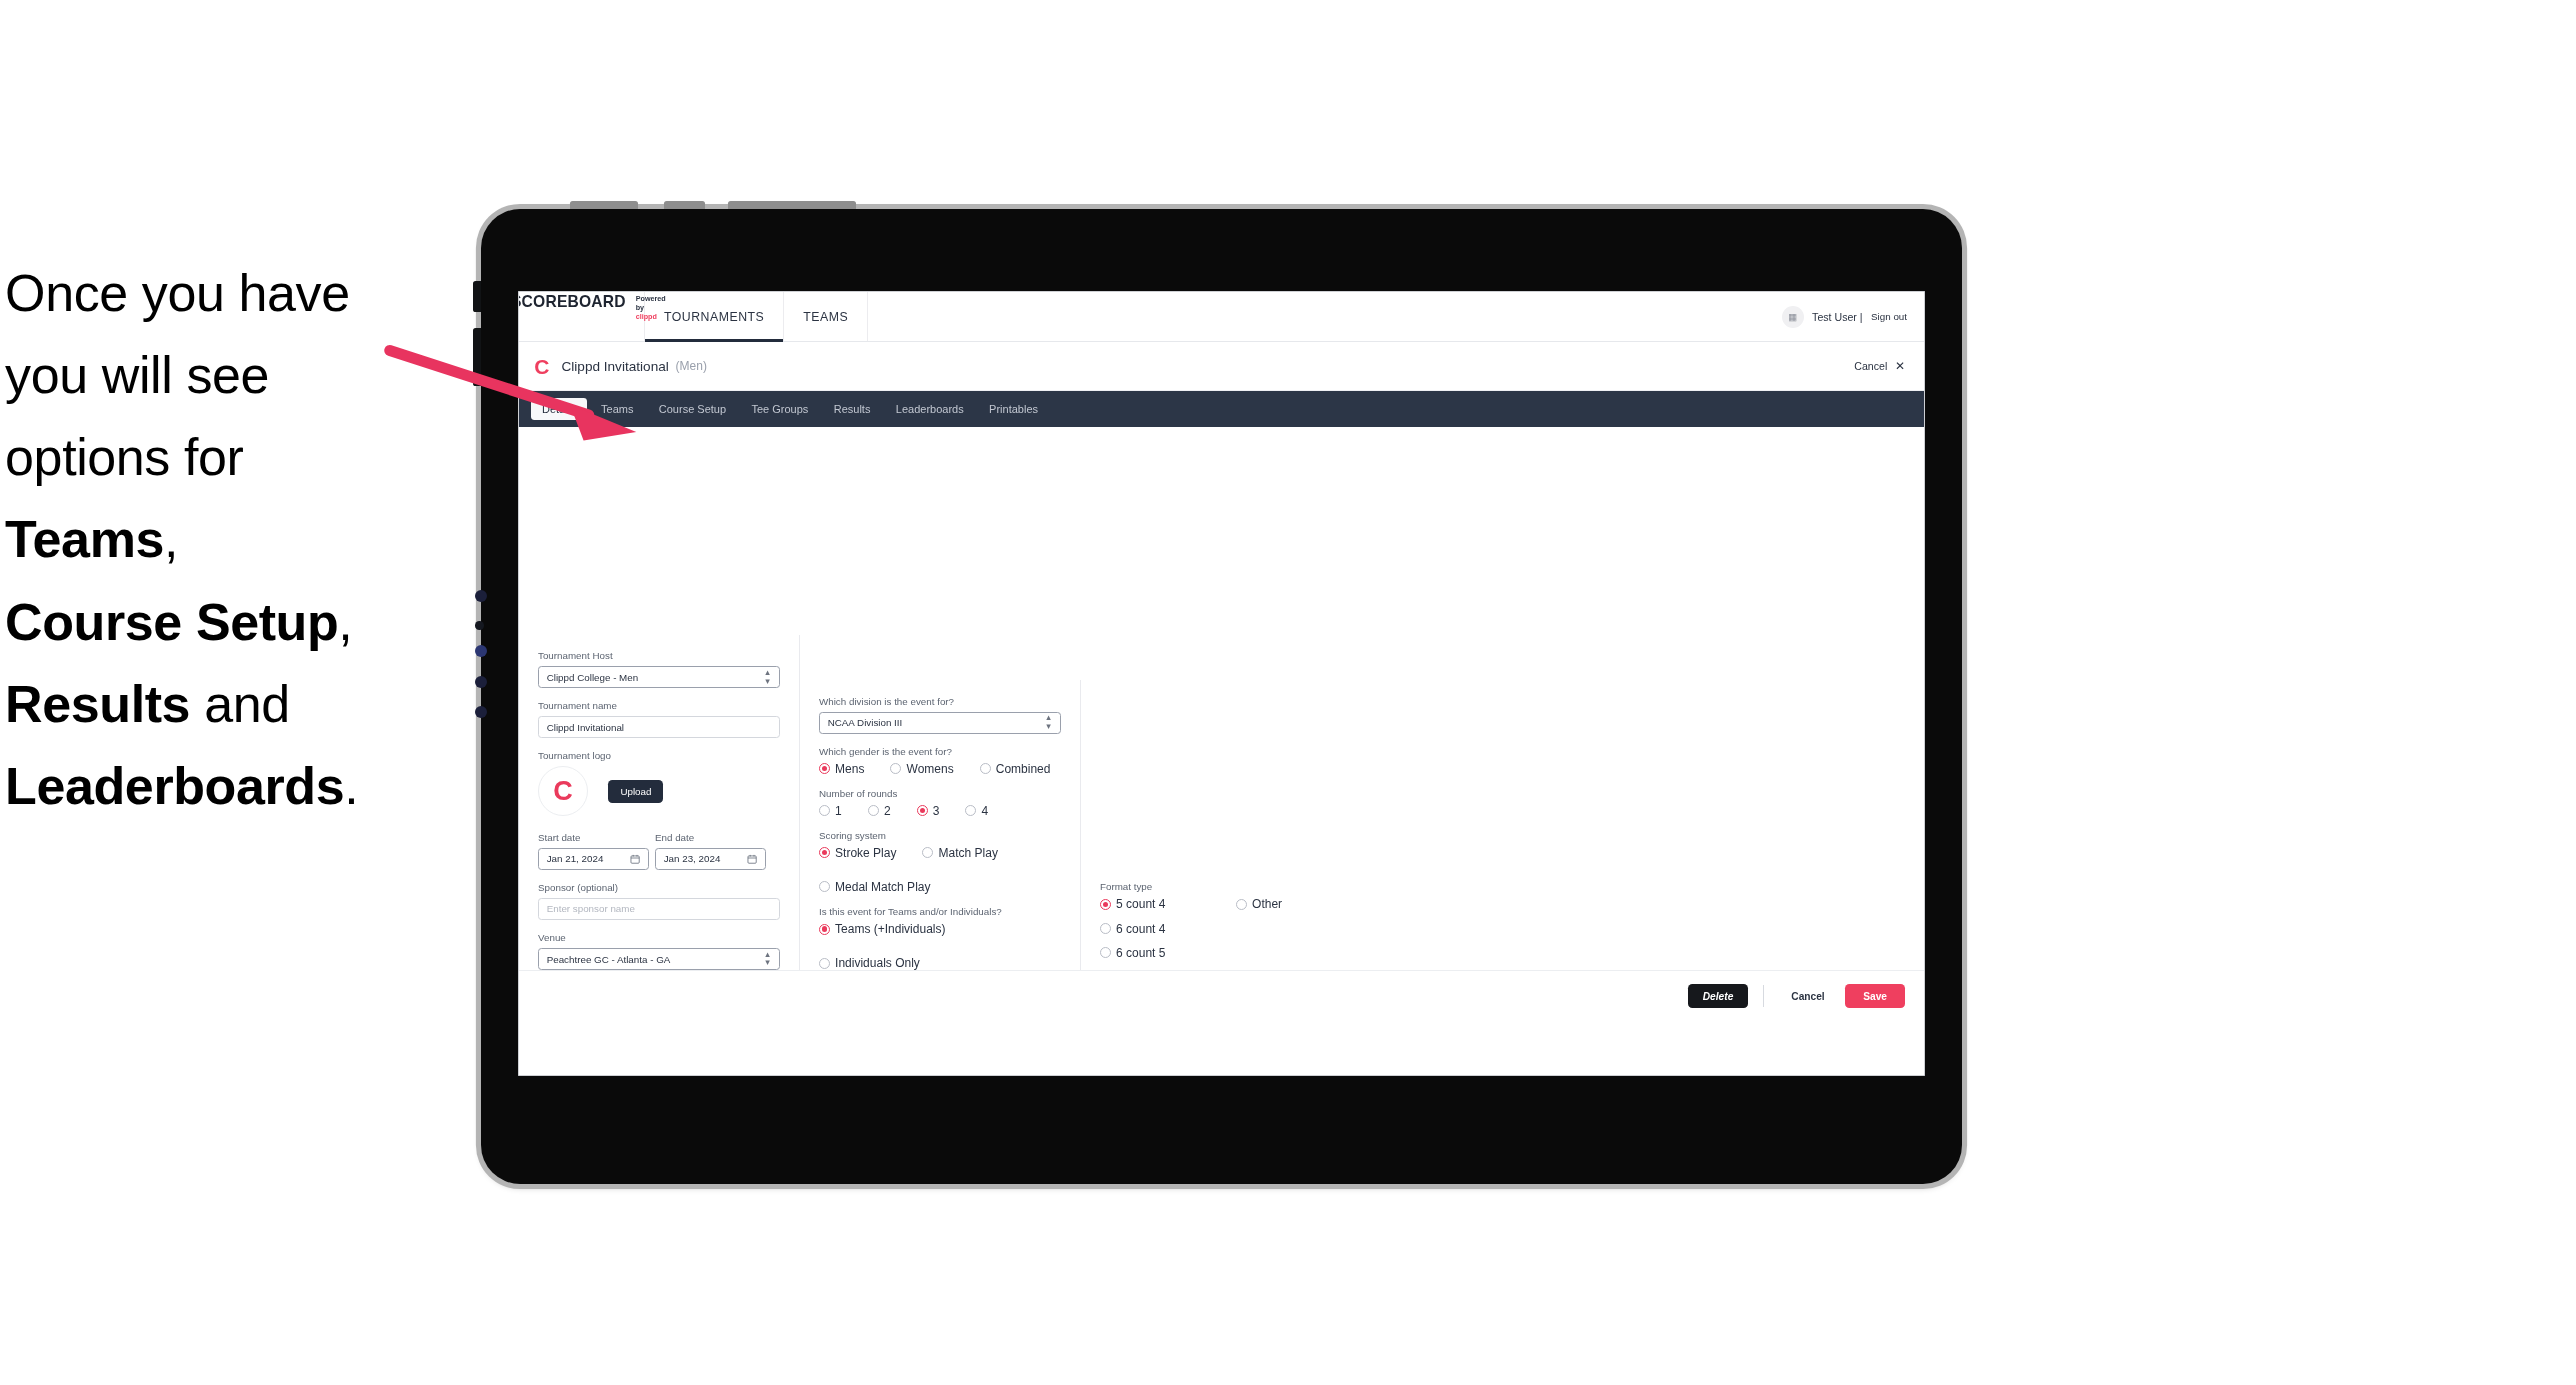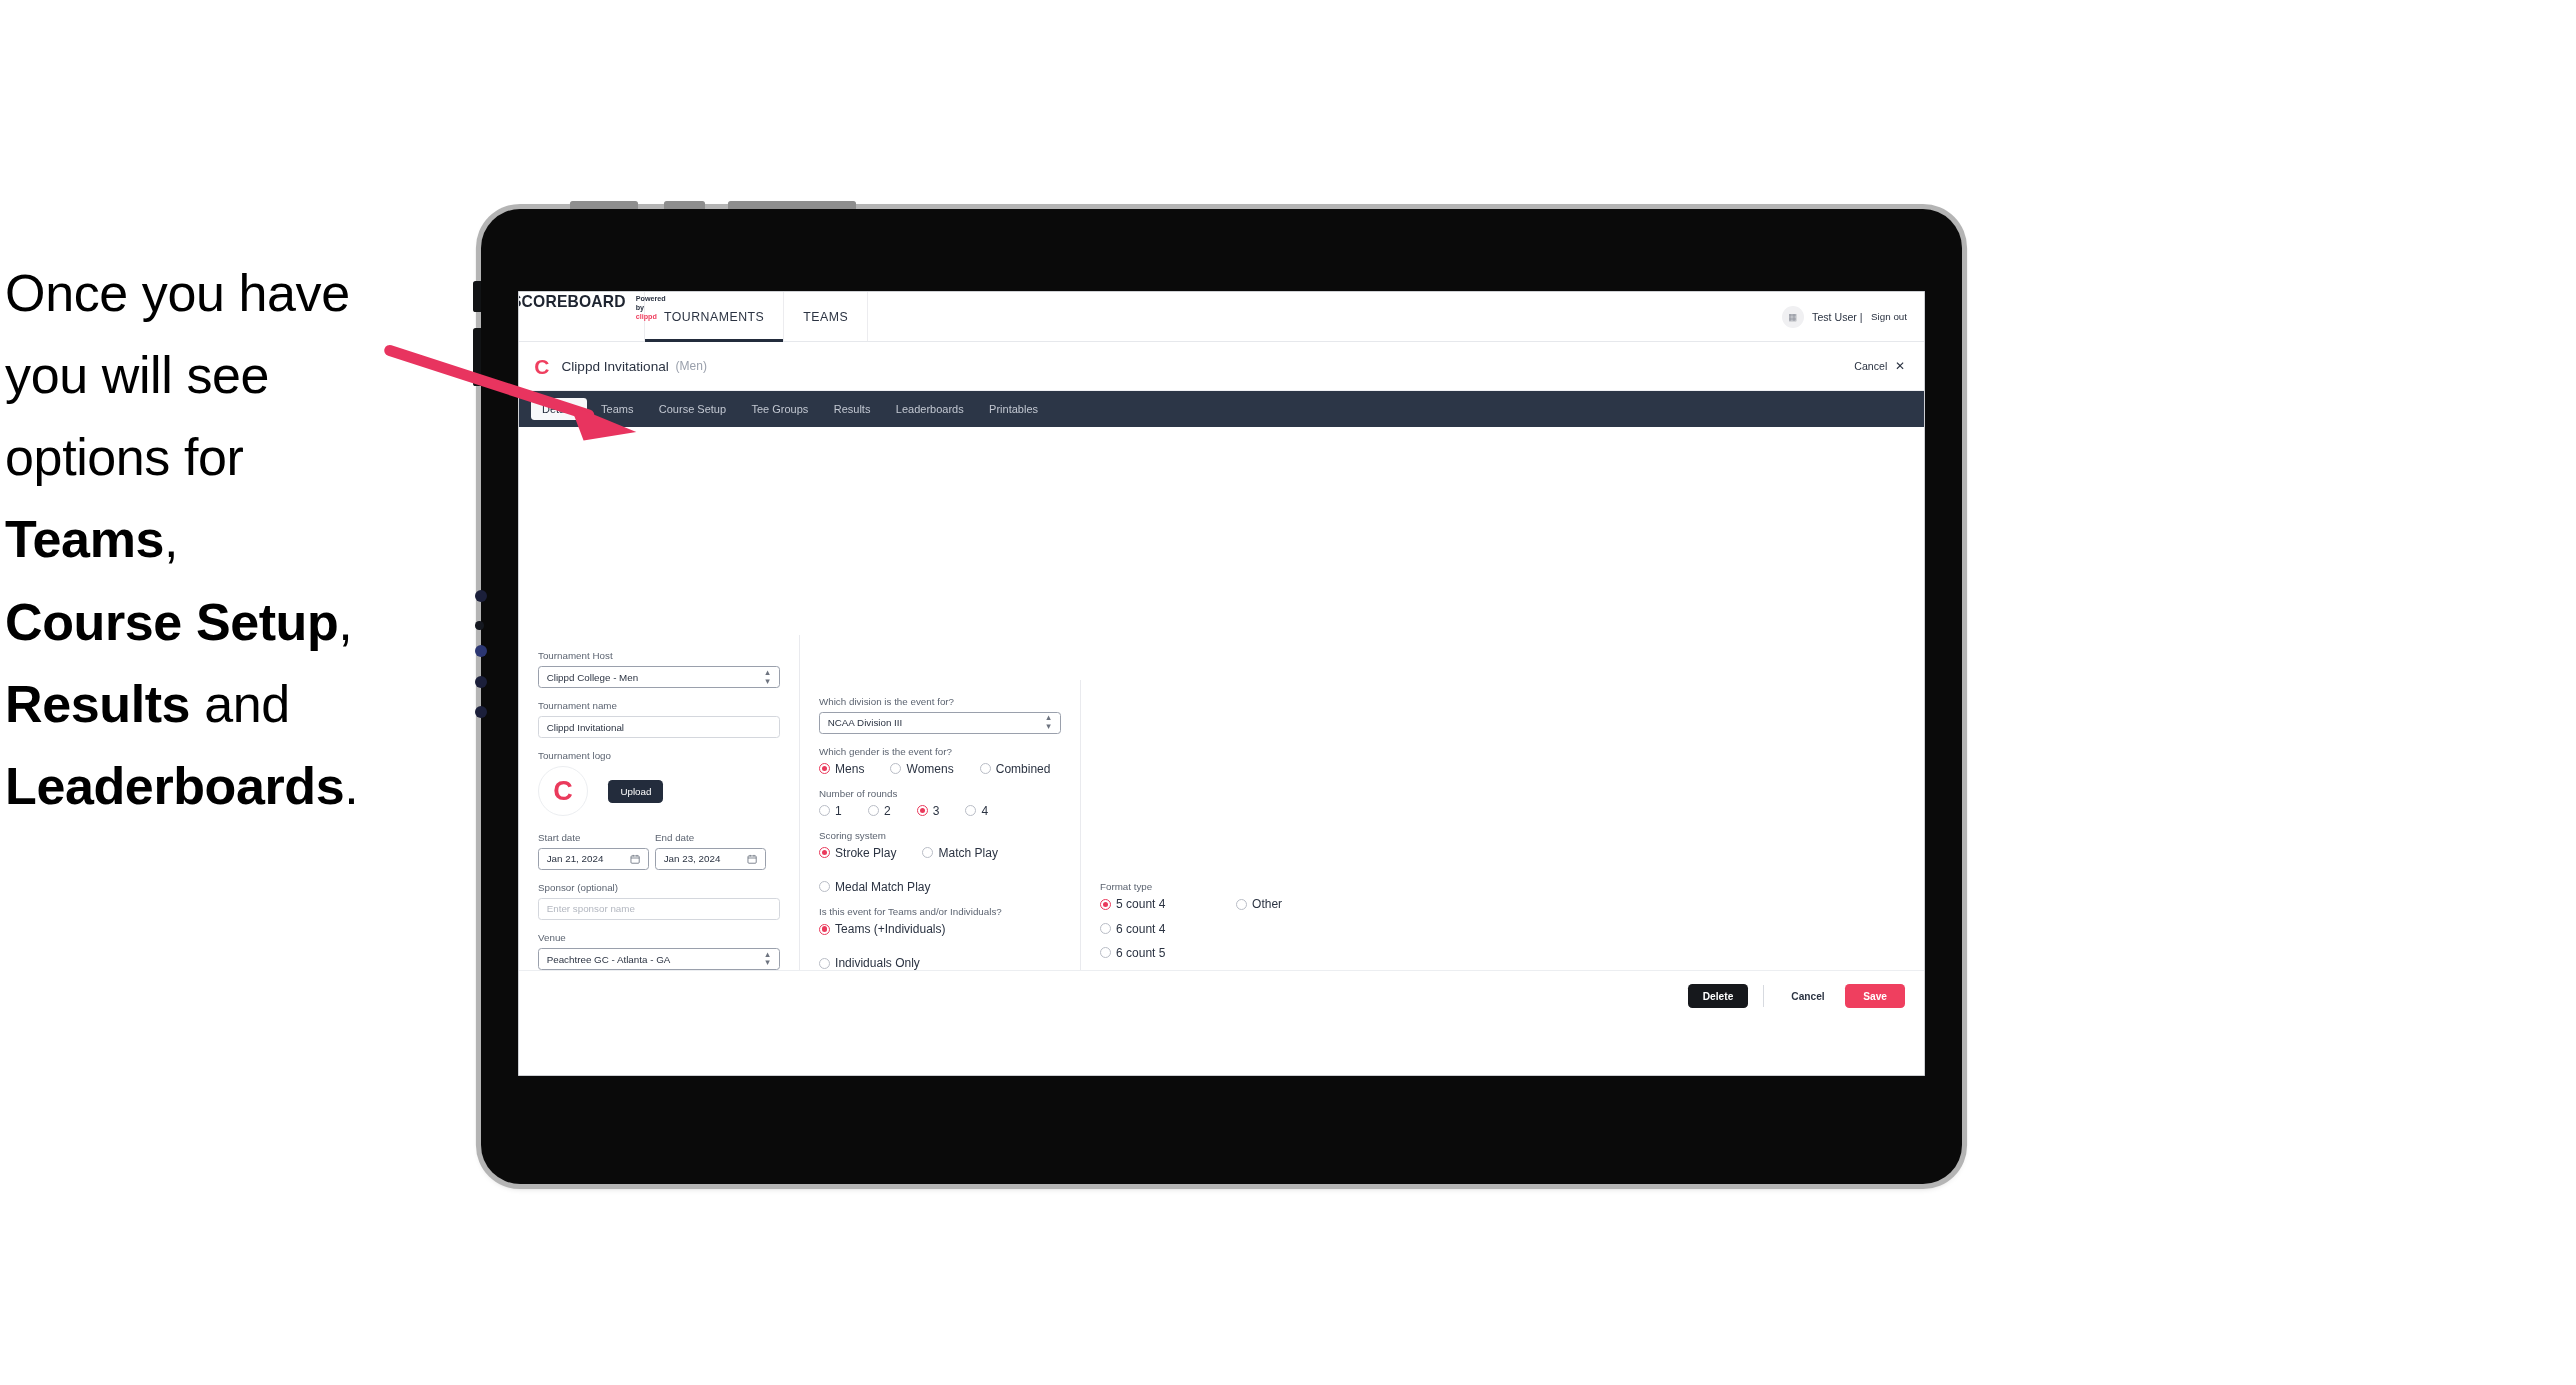--- a/index.html
+++ b/index.html
@@ -274,21 +274,21 @@
     background:#ffffff;
     border-top:0.9px solid #eceef1;
     display:flex;align-items:center;justify-content:flex-end;
     padding-right:19px;
     gap:0;
     box-sizing:border-box;
   }
   #delete-btn{
     background:#16181c;color:#ffffff;
     font-size:10.2px;font-weight:bold;
-    padding:6.8px 14.5px;border-radius:4.3px;cursor:pointer;
+    padding:6.8px 14.5px;border-radius:4.3px;cursor:pointer;font-style:italic;
   }
   #foot-div{width:0.9px;height:22px;background:#d7dae0;margin:0 15.3px;}
   #cancel-btn{
     font-size:10.2px;color:#2b3342;font-weight:bold;cursor:pointer;padding:6.8px 12px;
   }
   #save-btn{
     background:#ef3f5f;color:#ffffff;
     font-size:10.2px;font-weight:bold;
     padding:6.8px 18px;border-radius:4.3px;cursor:pointer;
     margin-left:8.5px;

